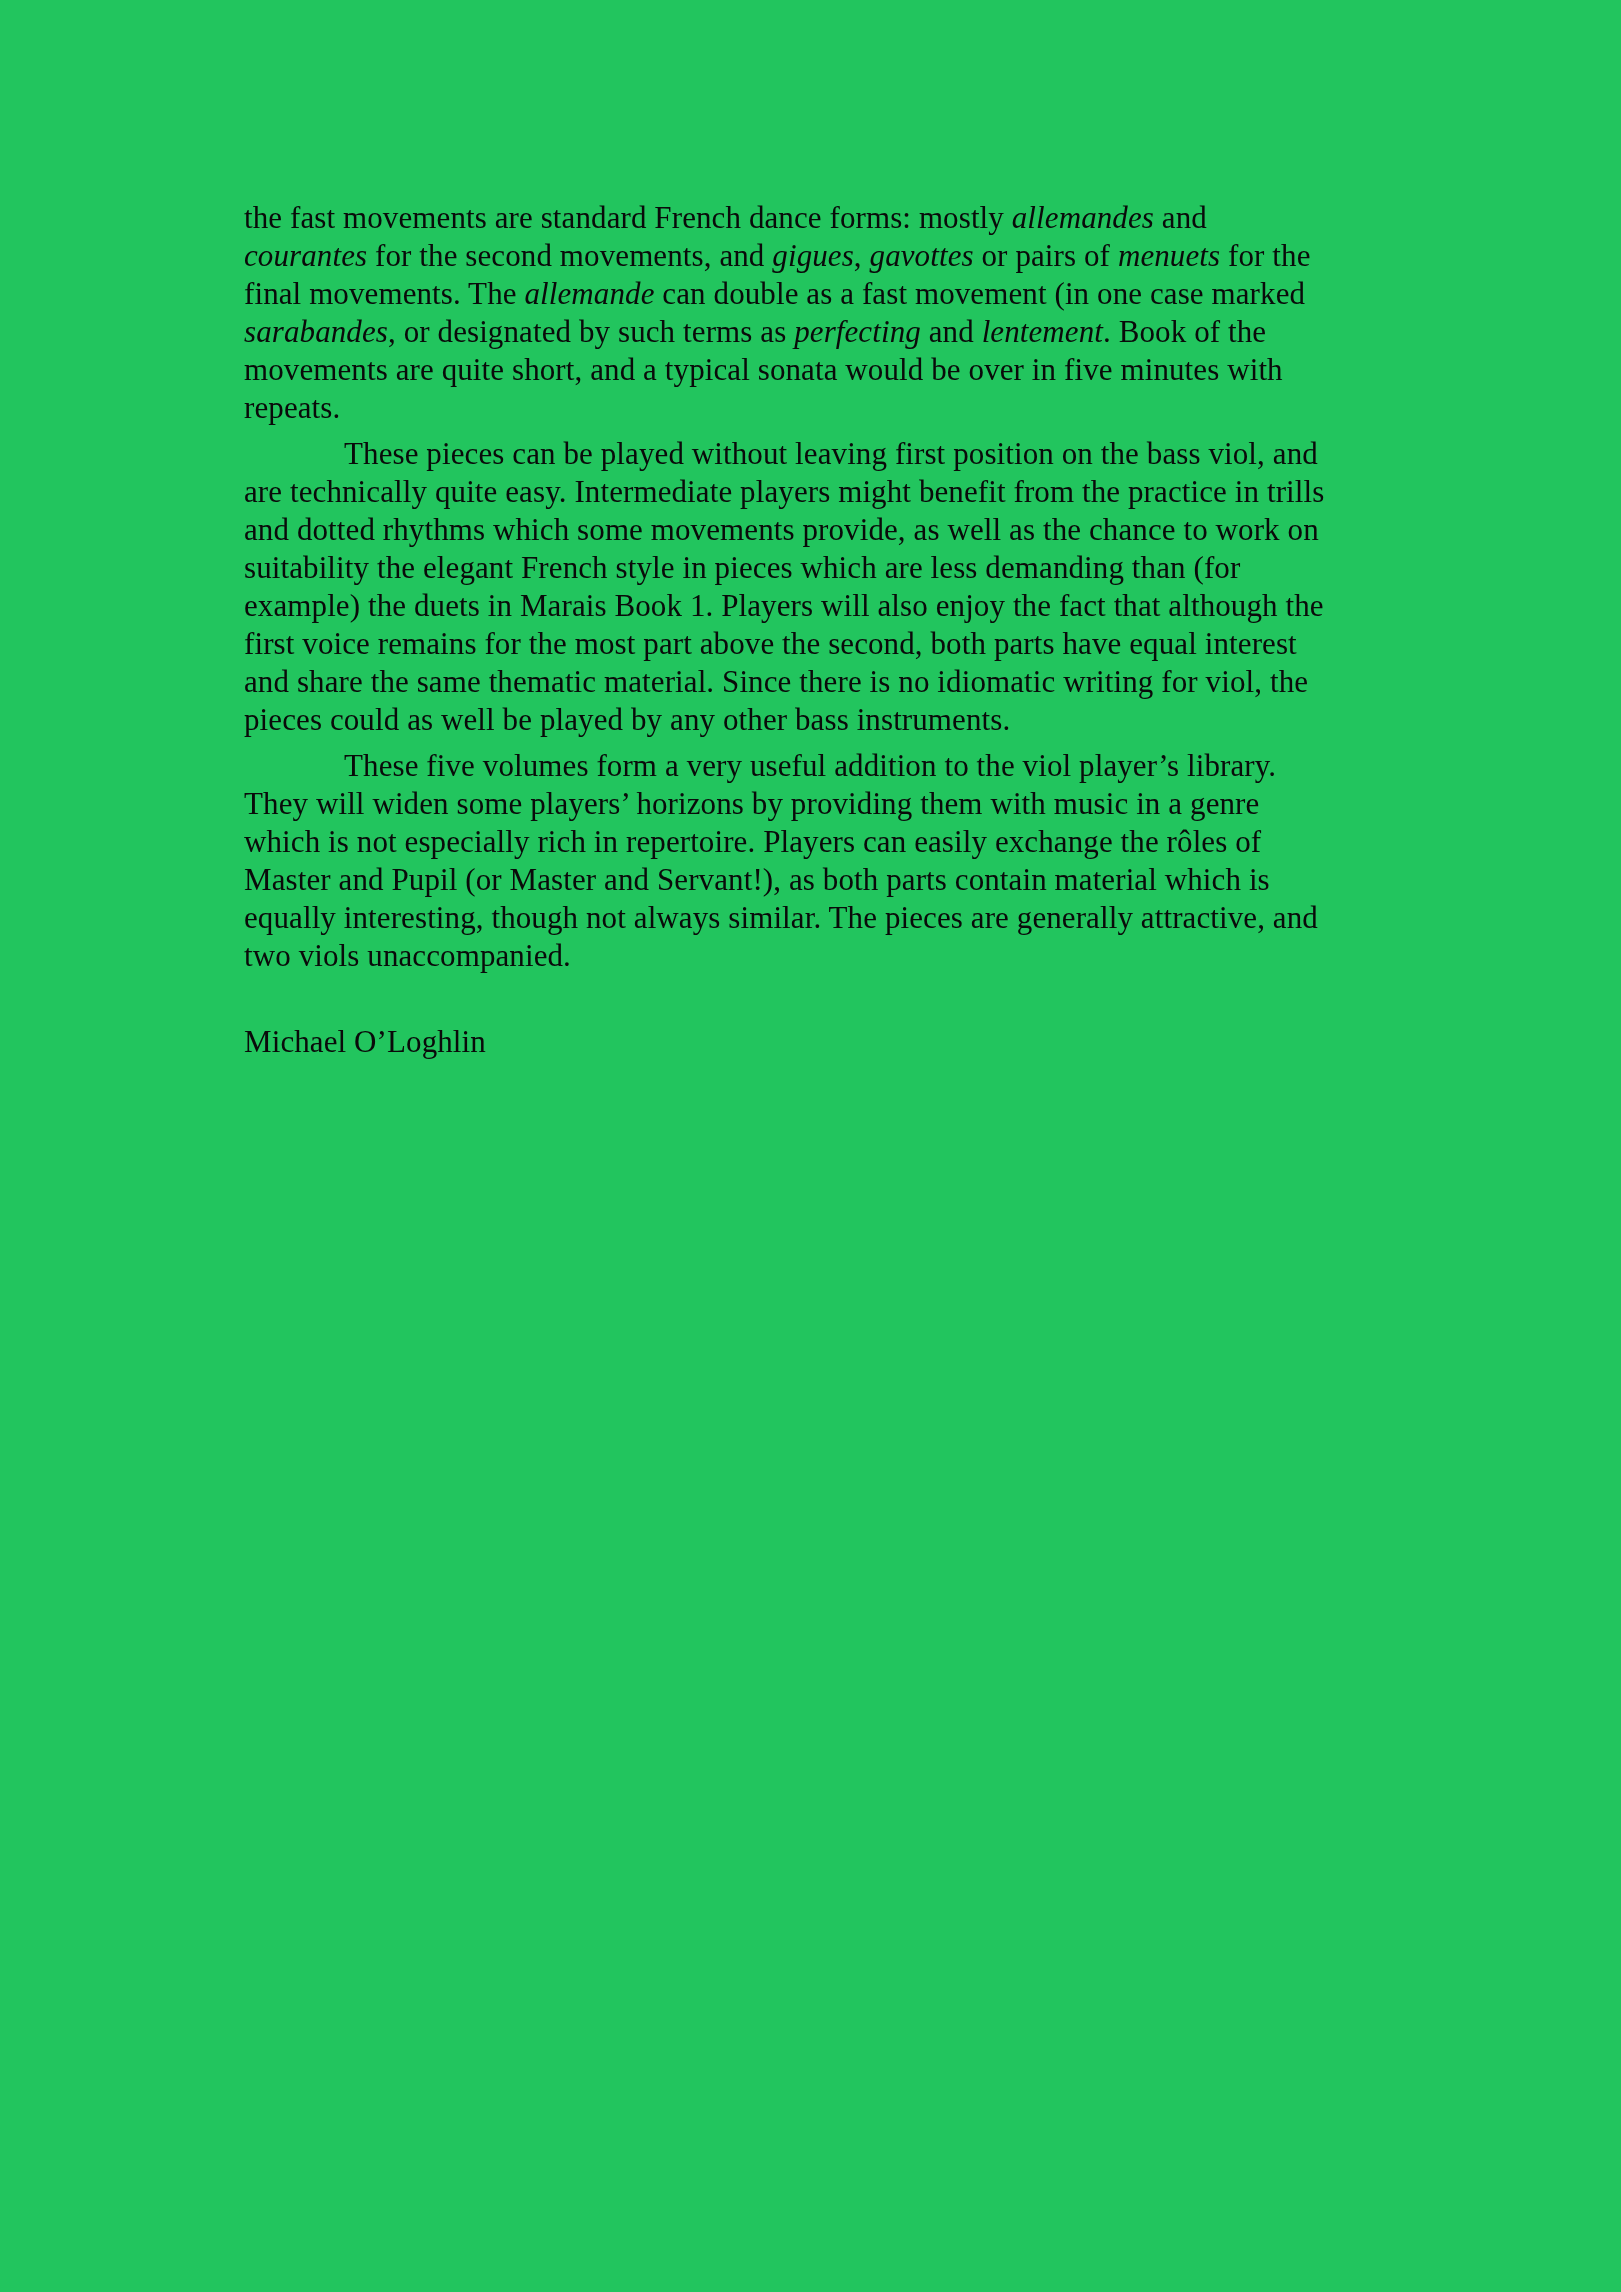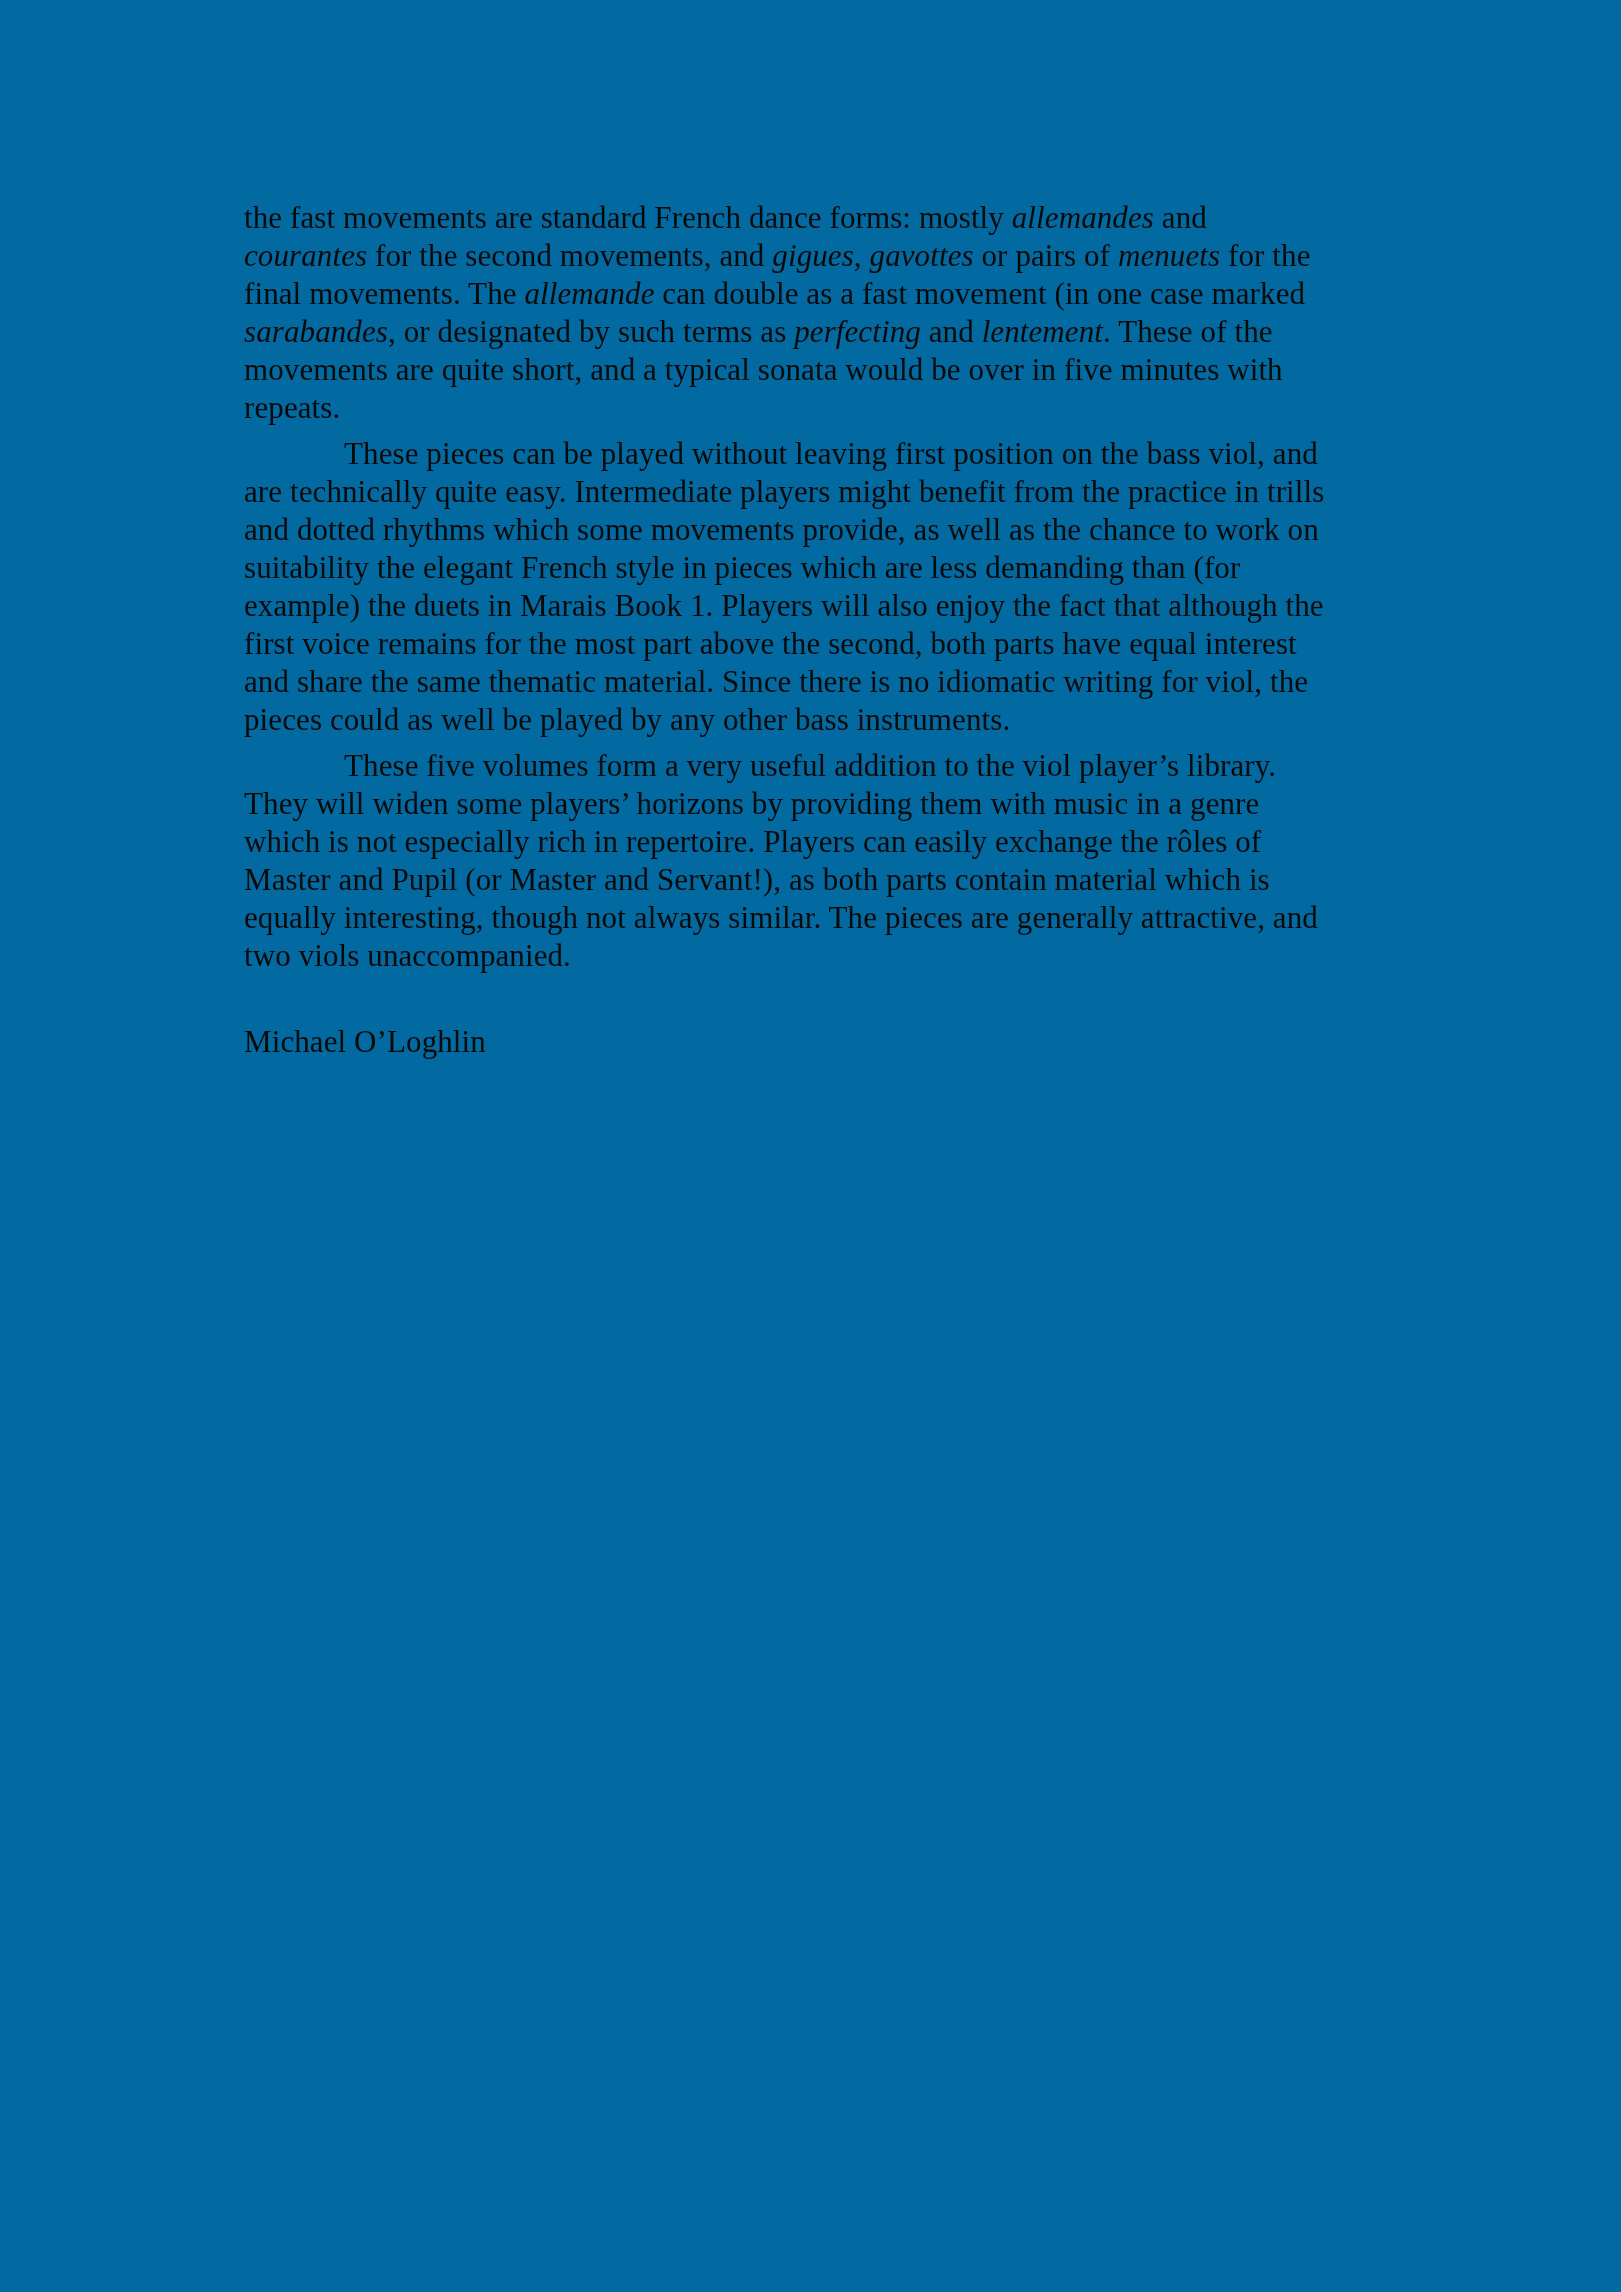--- a/index.html
+++ b/index.html
@@ -4,21 +4,21 @@
 <style>
   html, body {
     margin: 0;
     padding: 0;
     background: #ffffff;
   }
   .page {
     position: relative;
     width: 1621px;
     height: 2293px;
-    background: #0369a1;
+    background: #22c55e;
     overflow: hidden;
     font-family: "Liberation Serif", serif;
     color: #0a0a0a;
   }
   .textblock {
     position: absolute;
     left: 244px;
     top: 199px;
     width: 1191px;
     font-size: 31px;
@@ -37,21 +37,21 @@
 </head>
 <body>
 
 <div class="page">
   <div class="textblock">
     <div id="paragraphs">
         <div class="paragraph">
           <div class="line"><span class="seg-roman">the fast movements are standard French dance forms: mostly </span><span class="seg-italic">allemandes</span><span class="seg-roman"> and</span></div>
           <div class="line"><span class="seg-italic">courantes</span><span class="seg-roman"> for the second movements, and </span><span class="seg-italic">gigues</span><span class="seg-roman">, </span><span class="seg-italic">gavottes</span><span class="seg-roman"> or pairs of </span><span class="seg-italic">menuets</span><span class="seg-roman"> for the</span></div>
           <div class="line"><span class="seg-roman">final movements. The </span><span class="seg-italic">allemande</span><span class="seg-roman"> can double as a fast movement (in one case marked</span></div>
-          <div class="line"><span class="seg-italic">sarabandes</span><span class="seg-roman">, or designated by such terms as </span><span class="seg-italic">perfecting</span><span class="seg-roman"> and </span><span class="seg-italic">lentement</span><span class="seg-roman">. These of the</span></div>
+          <div class="line"><span class="seg-italic">sarabandes</span><span class="seg-roman">, or designated by such terms as </span><span class="seg-italic">perfecting</span><span class="seg-roman"> and </span><span class="seg-italic">lentement</span><span class="seg-roman">. Book of the</span></div>
           <div class="line"><span class="seg-roman">movements are quite short, and a typical sonata would be over in five minutes with</span></div>
           <div class="line"><span class="seg-roman">repeats.</span></div>
         </div>
         <div class="paragraph">
           <div class="line indent"><span class="seg-roman">These pieces can be played without leaving first position on the bass viol, and</span></div>
           <div class="line"><span class="seg-roman">are technically quite easy. Intermediate players might benefit from the practice in trills</span></div>
           <div class="line"><span class="seg-roman">and dotted rhythms which some movements provide, as well as the chance to work on</span></div>
           <div class="line"><span class="seg-roman">suitability the elegant French style in pieces which are less demanding than (for</span></div>
           <div class="line"><span class="seg-roman">example) the duets in Marais Book 1. Players will also enjoy the fact that although the</span></div>
           <div class="line"><span class="seg-roman">first voice remains for the most part above the second, both parts have equal interest</span></div>

